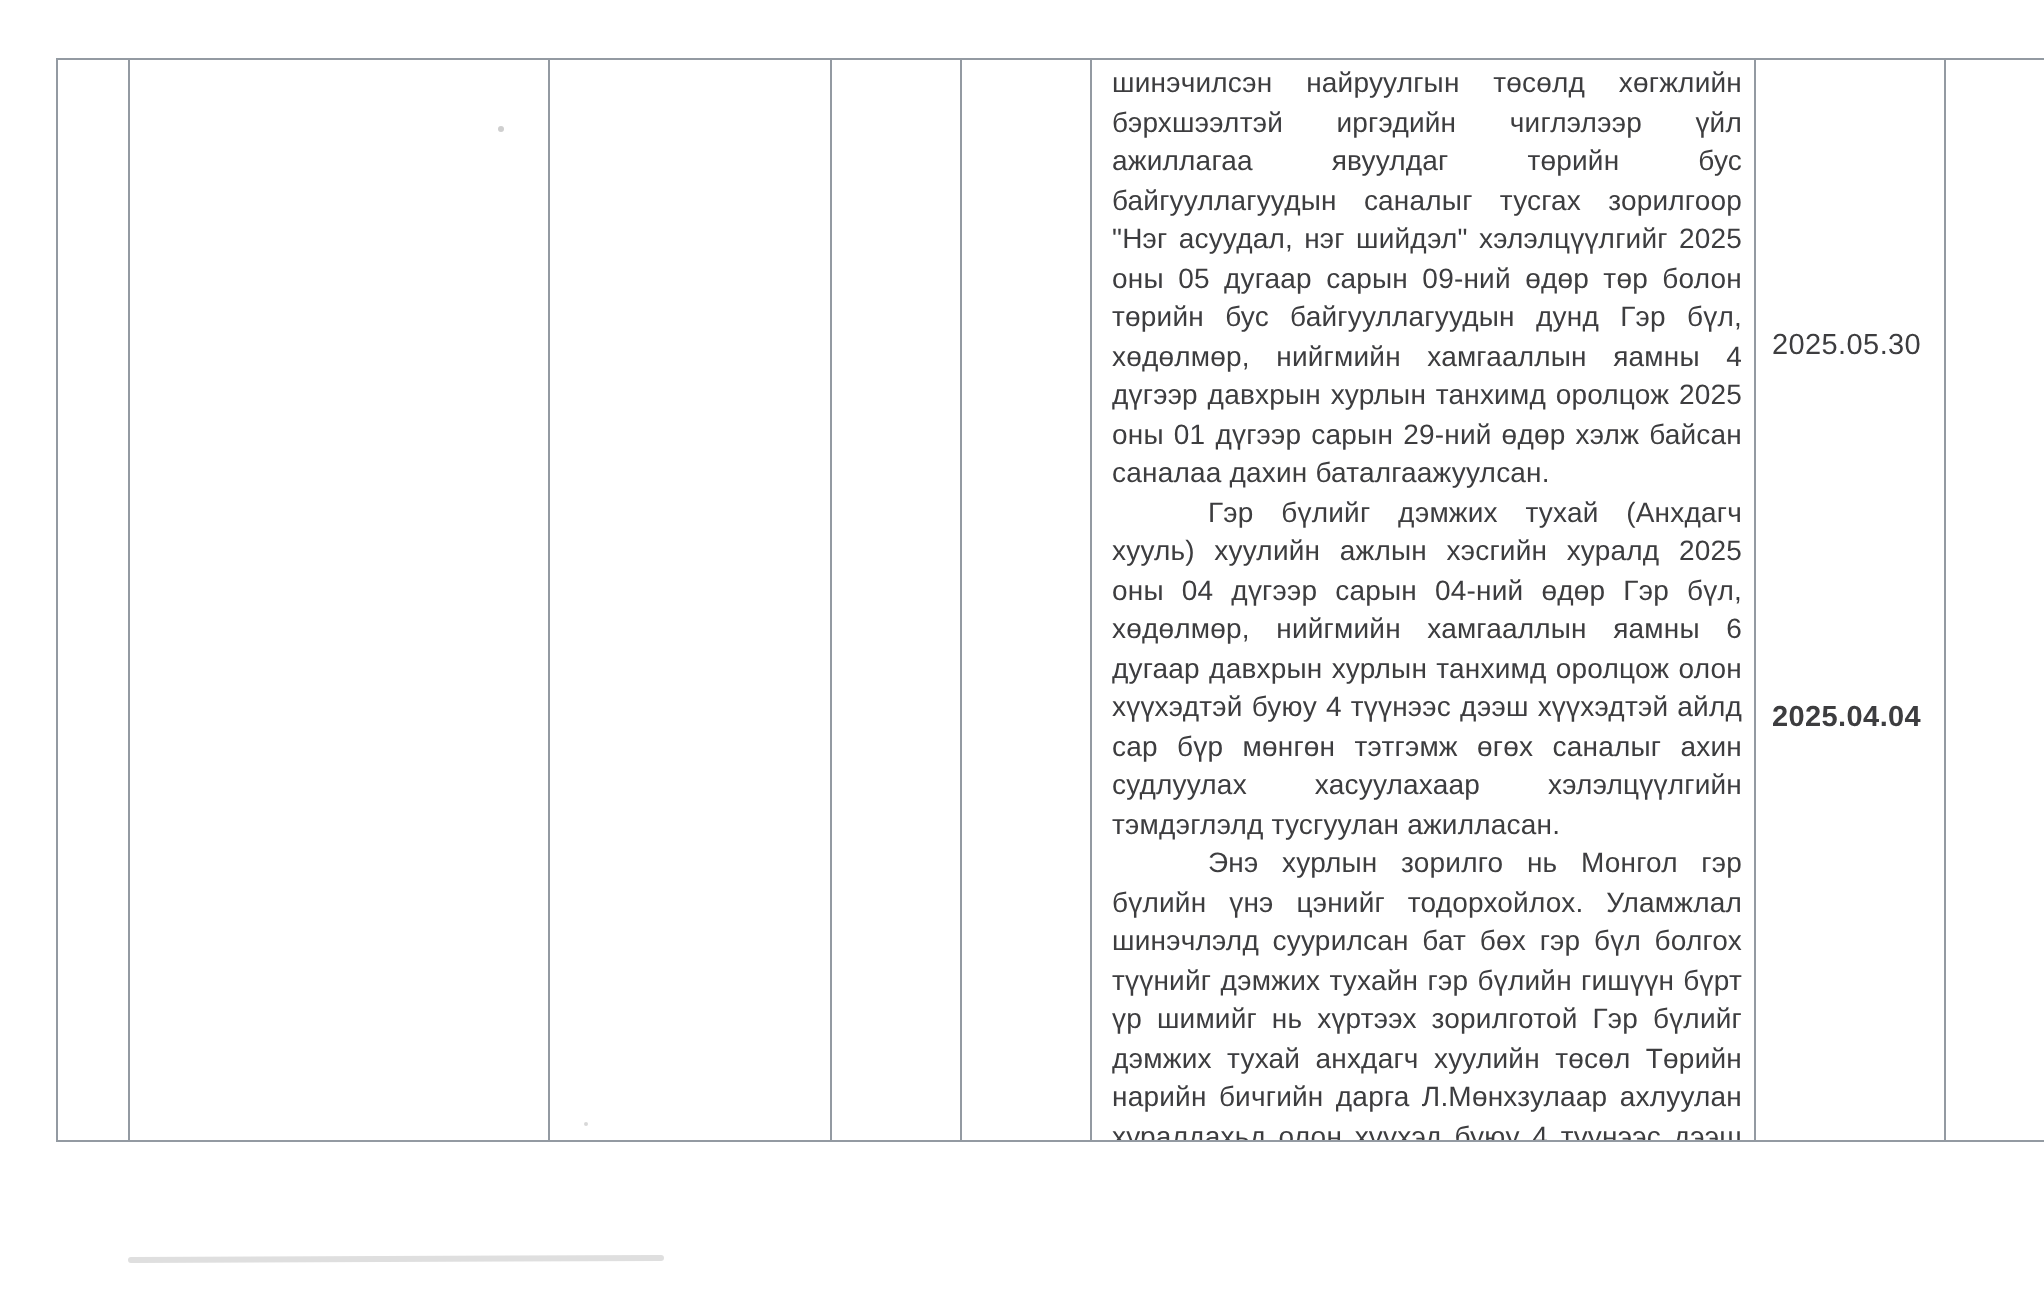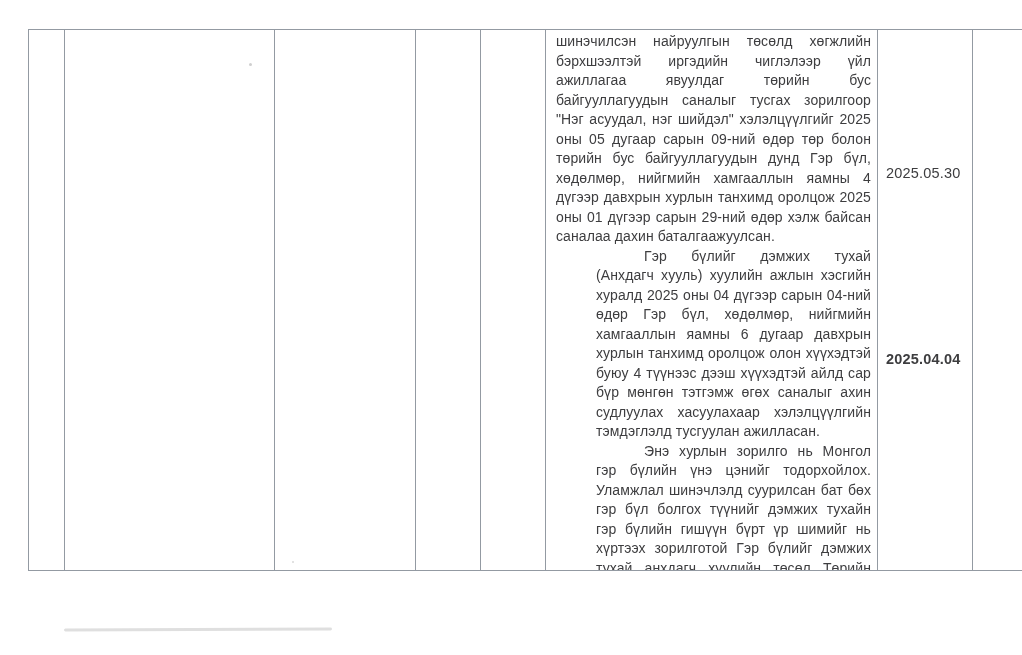--- a/index.html
+++ b/index.html
@@ -51,21 +51,21 @@
   .main-cell {
     padding: 2px 6px 0 10px;
     overflow: hidden;
     font-size: 14px;
     line-height: 19.5px;
     color: var(--ink, #3d3d3f);
     text-align: justify;
     letter-spacing: 0.1px;
   }
   .main-cell p { margin: 0; }
-  .main-cell p.indented { text-indent: 48px; margin-left: 40px; }
+  .main-cell p.indented { text-indent: 48px; }
 
   .date-cell {
     position: relative;
     font-size: 14.5px;
     color: var(--ink, #3d3d3f);
   }
   .date {
     position: absolute;
     left: 8px;
     white-space: nowrap;

